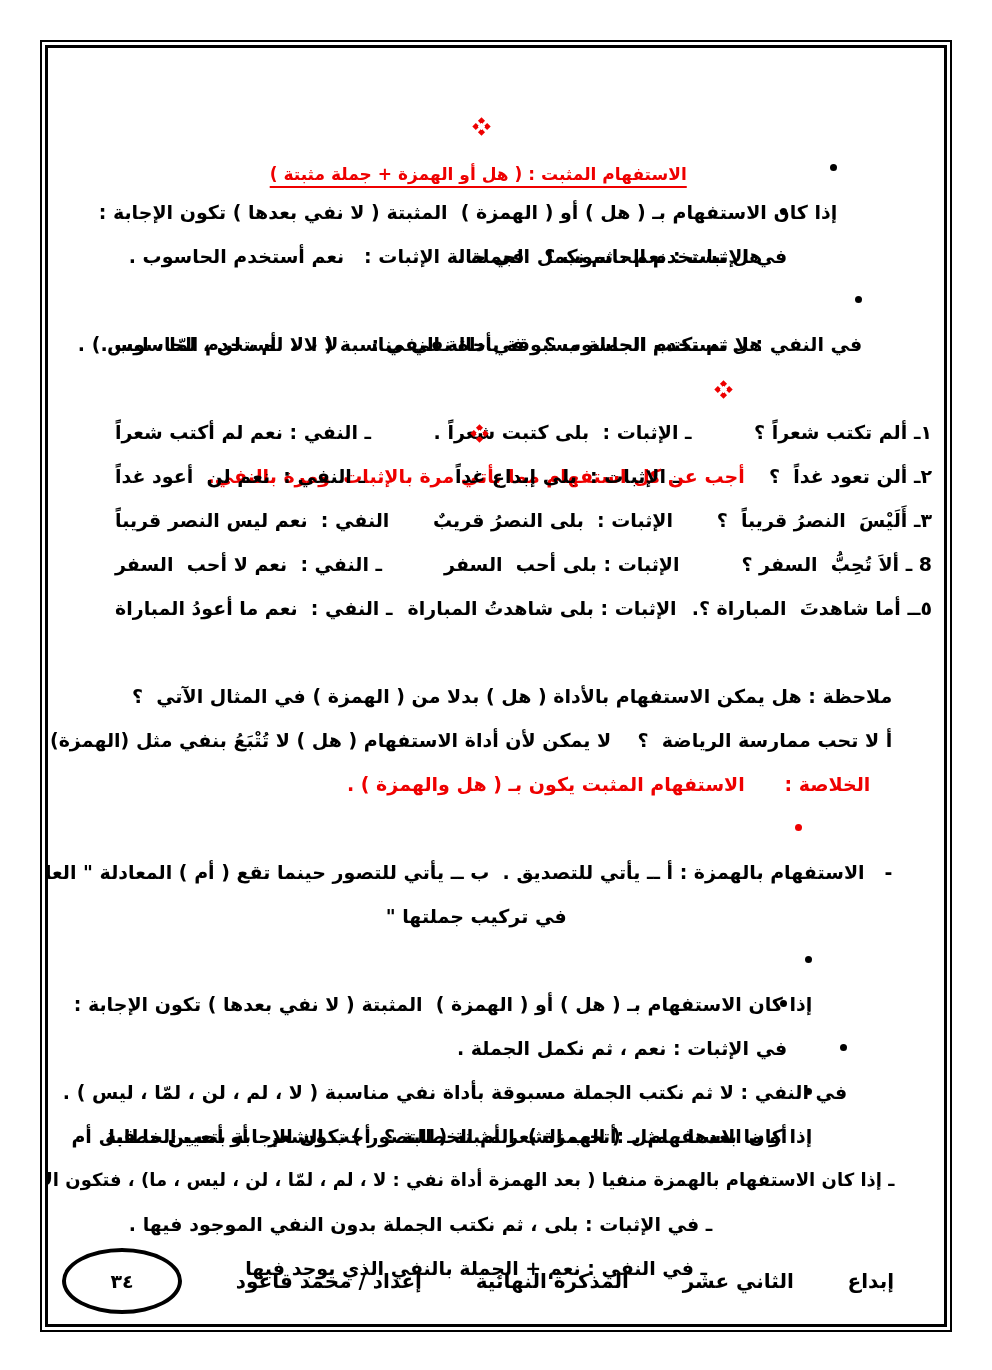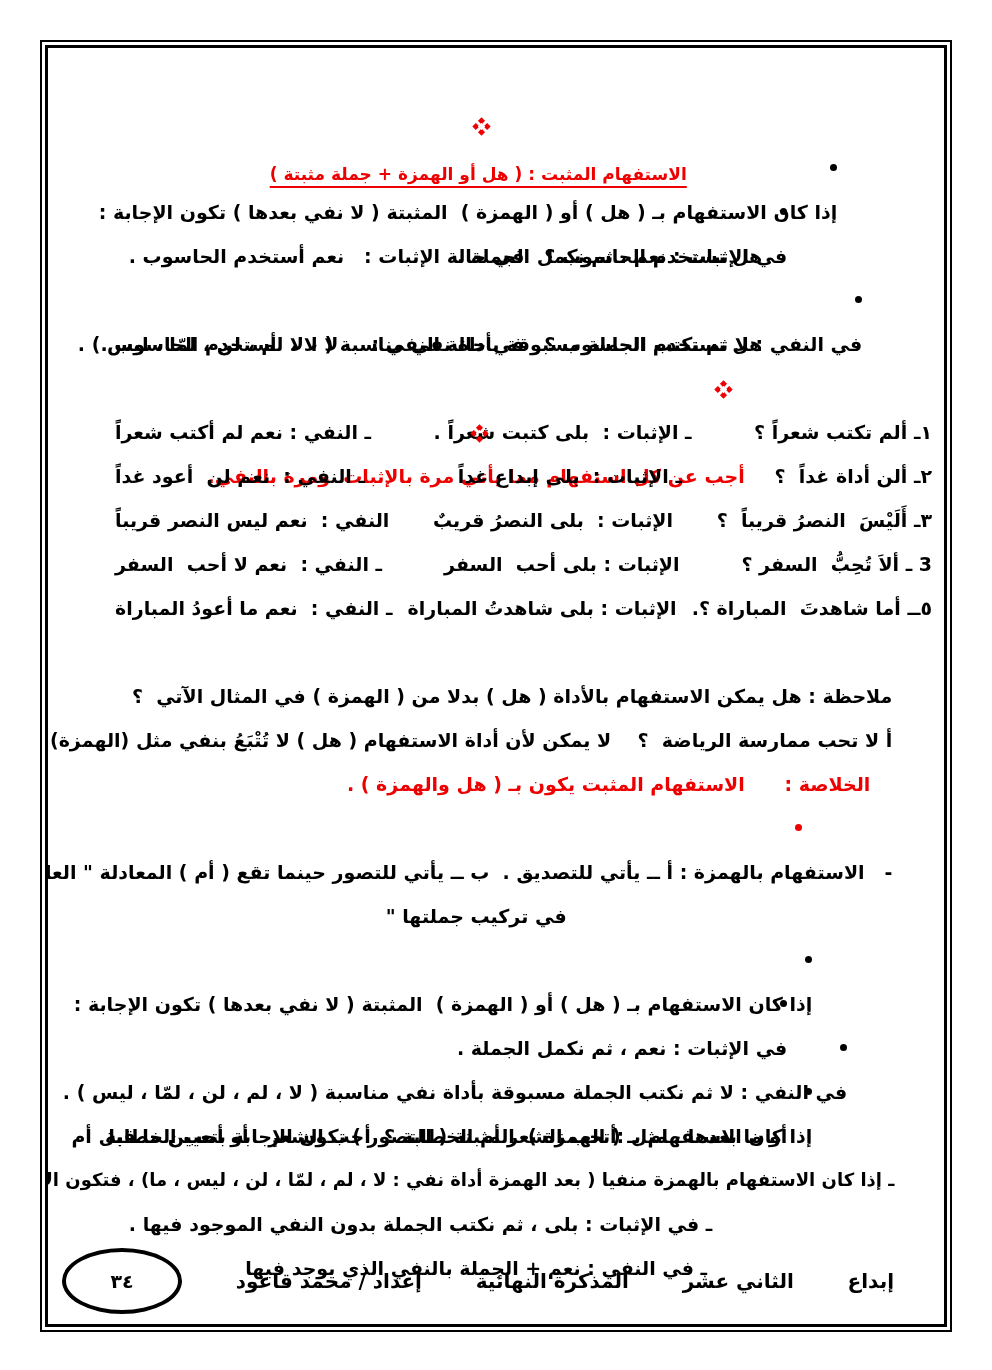--- a/index.html
+++ b/index.html
@@ -83,31 +83,31 @@
       <span class="diamond"></span>
       <span>أجب عن كل استفهام مما يأتي مرة بالإثبات  ومرة بالنفي.</span>
     </div>
 
     <div class="row">
       <span>١ـ ألم تكتب شعراً ؟</span>
       <span>ـ الإثبات :  بلى كتبت شعراً .</span>
       <span>ـ النفي : نعم لم أكتب شعراً</span>
     </div>
     <div class="row">
-      <span>٢ـ ألن أداة غداً  ؟</span>
+      <span>٢ـ ألن تعود غداً  ؟</span>
       <span>ـ الإثبات :  بلى إبداع غداً</span>
       <span>ـ النفي :  نعم لن  أعود غداً</span>
     </div>
     <div class="row">
       <span>٣ـ أَلَيْسَ  النصرُ قريباً  ؟</span>
       <span>الإثبات :  بلى النصرُ قريبٌ</span>
       <span>النفي :  نعم ليس النصر قريباً</span>
     </div>
     <div class="row">
-      <span>3 ـ ألاَ تُحِبُّ  السفر ؟</span>
+      <span>8 ـ ألاَ تُحِبُّ  السفر ؟</span>
       <span>الإثبات : بلى أحب  السفر</span>
       <span>ـ النفي :  نعم لا أحب  السفر</span>
     </div>
     <div class="row">
       <span>٥ــ أما شاهدتَ  المباراة ؟.</span>
       <span>الإثبات : بلى شاهدتُ المباراة</span>
       <span>ـ النفي :  نعم ما أعودُ المباراة</span>
     </div>
 
     <div class="line">

